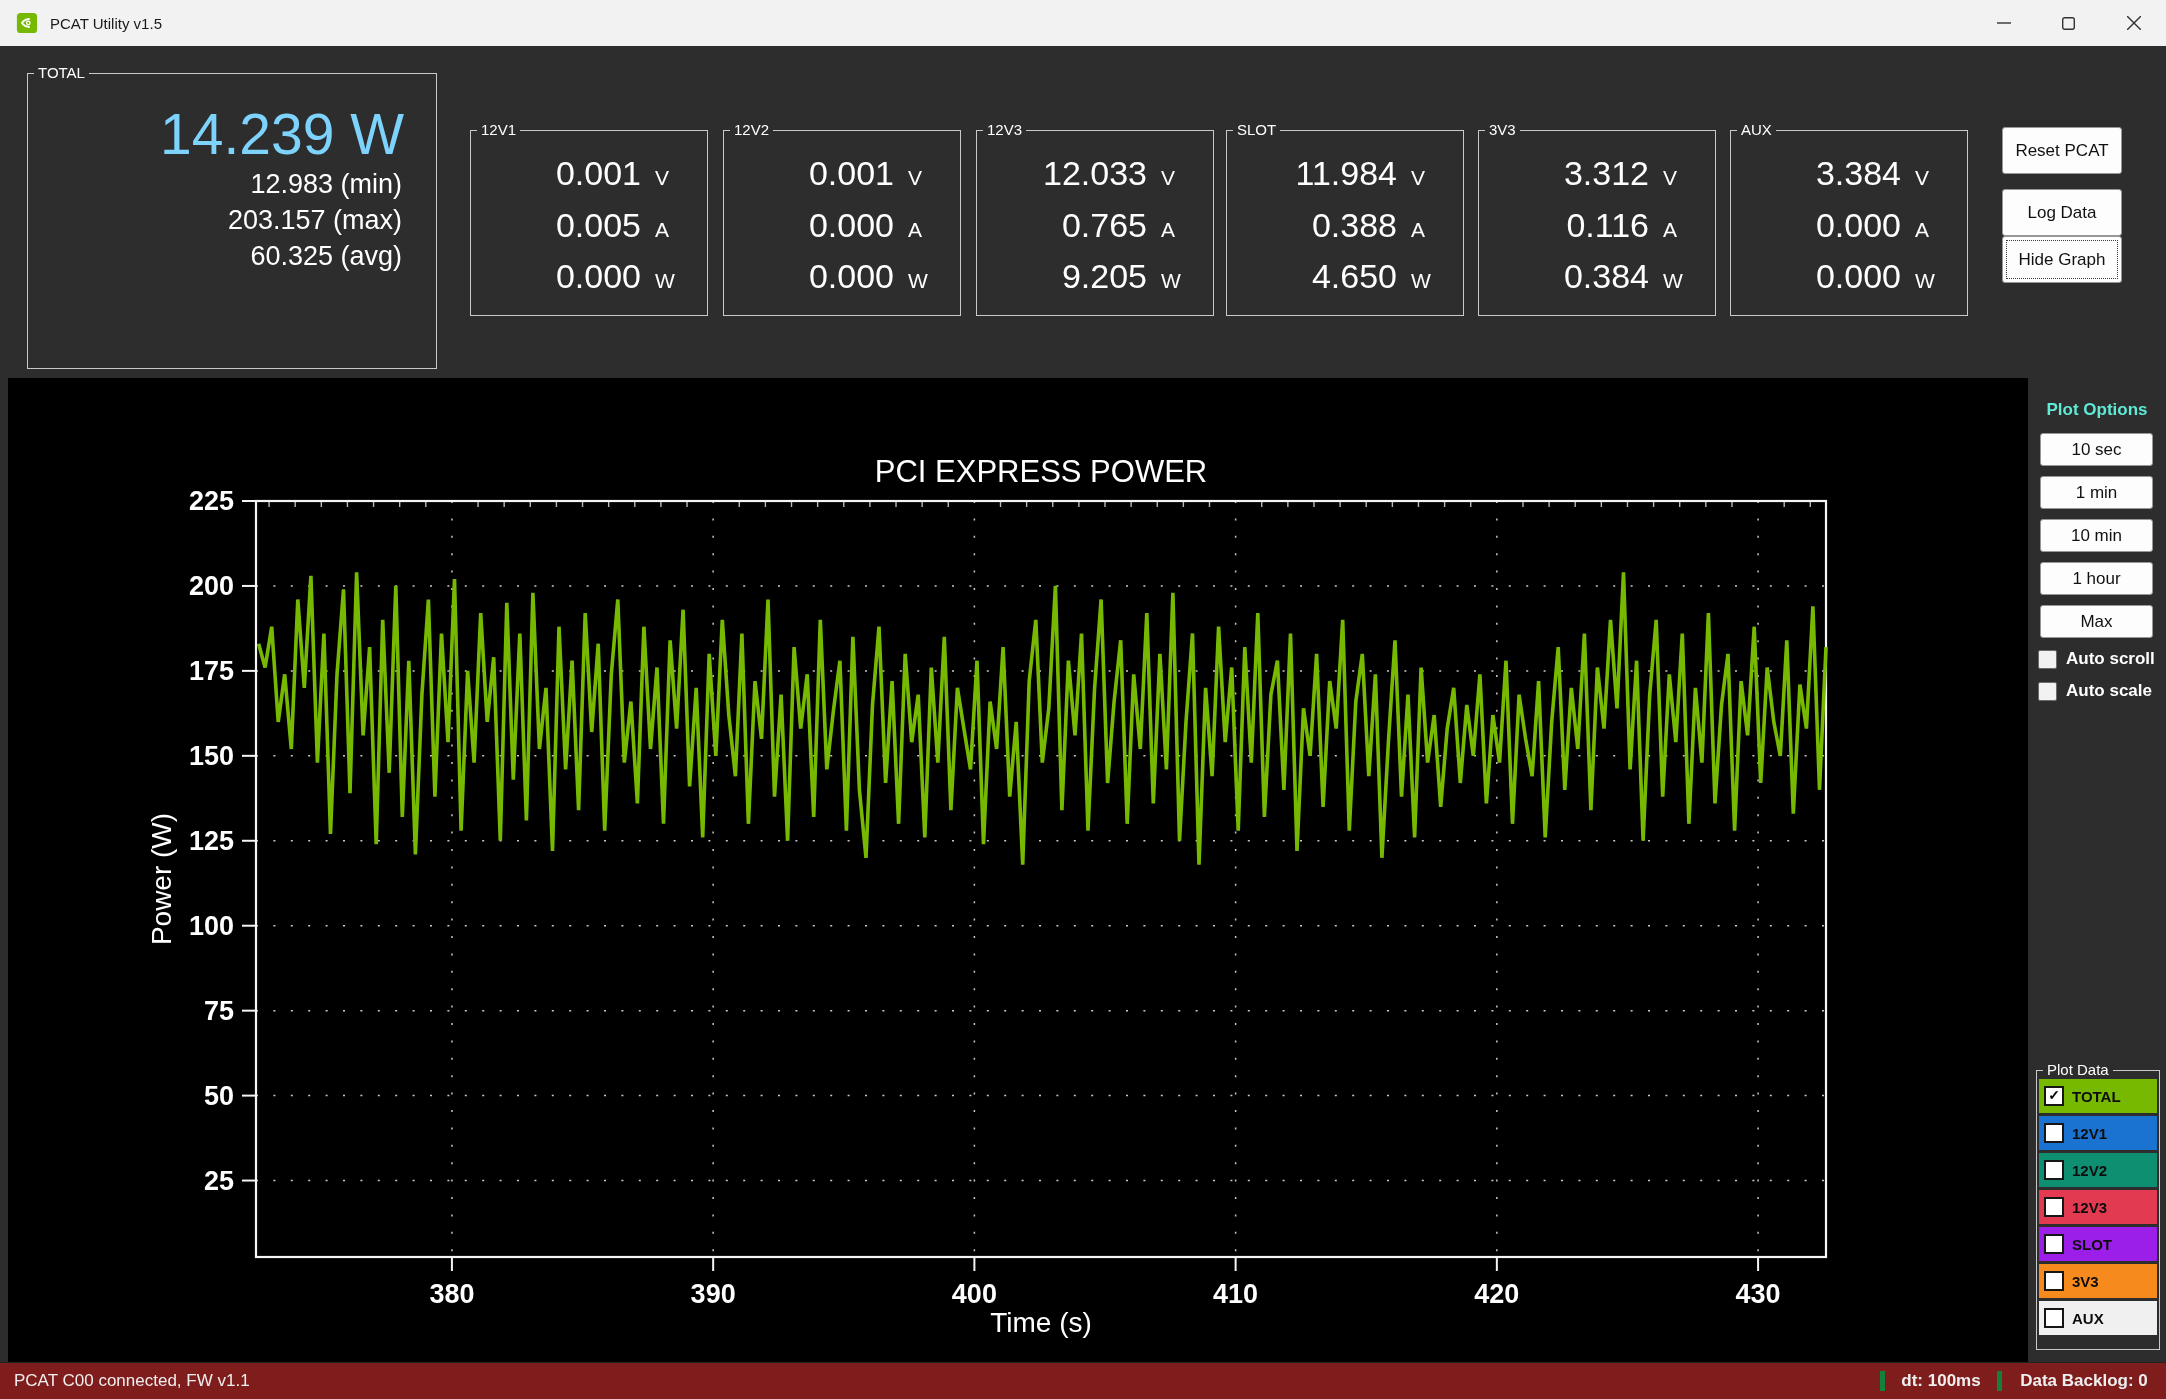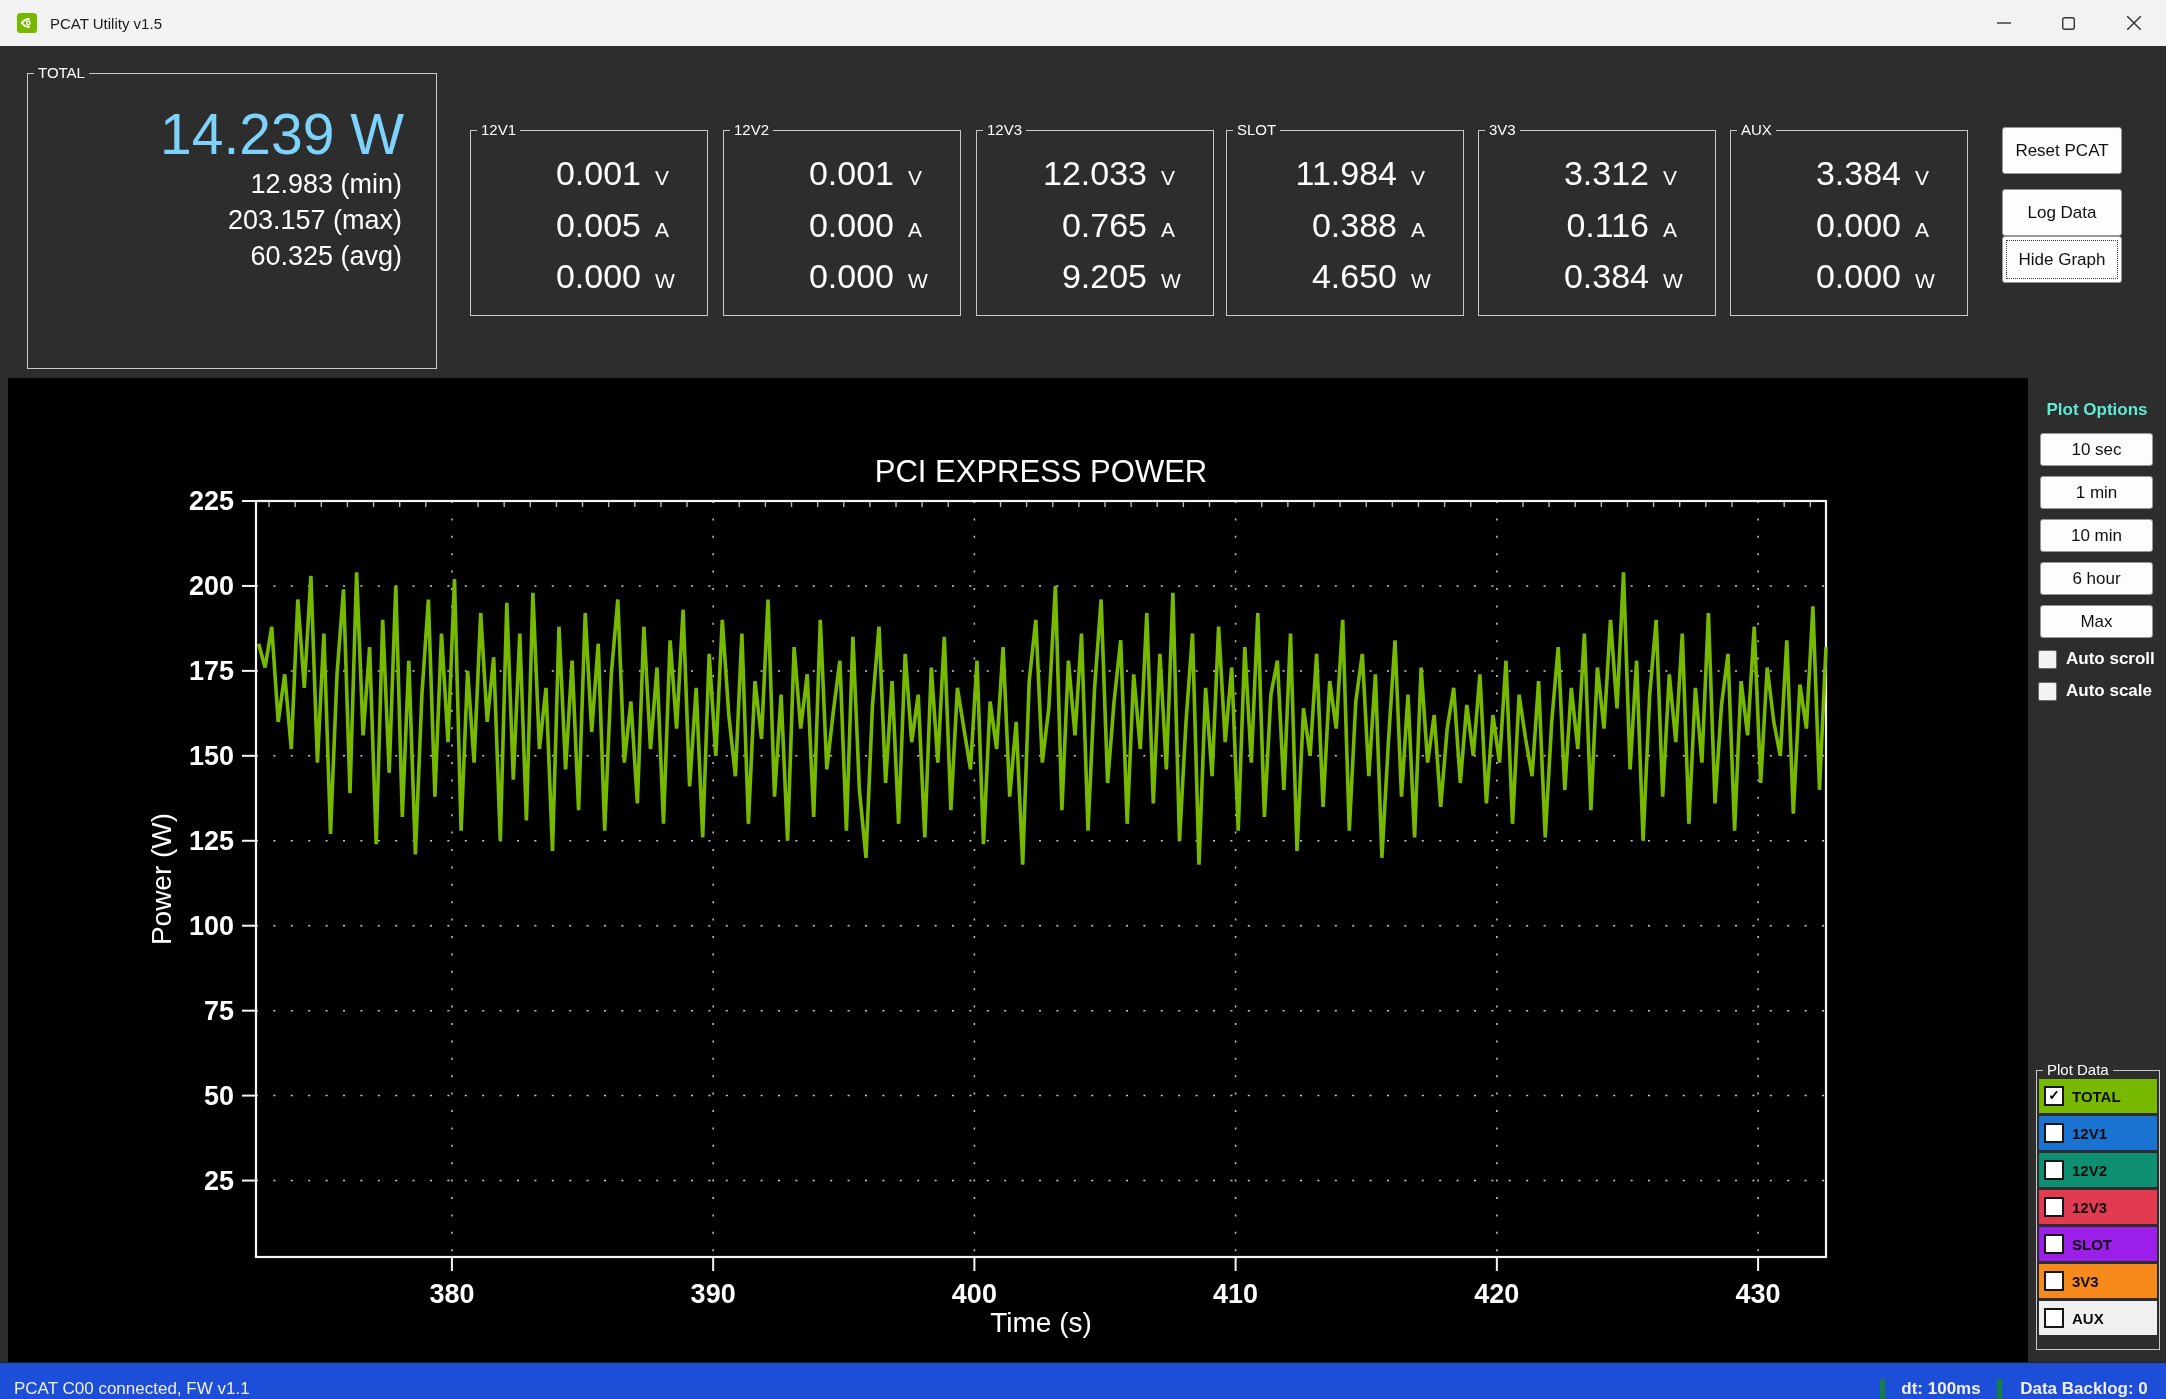--- a/index.html
+++ b/index.html
@@ -49,22 +49,22 @@
   .cb-box{width:17px;height:17px;background:#f2f2f2;border:1px solid #6b6b6b;border-radius:2px;flex:0 0 auto;}
   .cb-label{margin-left:9px;color:#fff;font-size:17px;font-weight:600;white-space:nowrap;}
   
   .legend-box{left:8px;top:692px;width:122px;height:278px;}
   .legend-rows{position:absolute;left:2px;right:2px;top:8px;display:flex;flex-direction:column;gap:3px;}
   .legend-row{height:34px;display:flex;align-items:center;}
   .legend-row .cb{width:16px;height:16px;background:#fff;border:2px solid #161616;margin-left:5px;
     font-size:14px;font-weight:700;color:#000;line-height:15px;text-align:center;flex:0 0 auto;}
   .legend-row .lbl{margin-left:8px;font-size:15px;font-weight:700;color:#0d0d0d;}
   
-  .statusbar{position:absolute;left:0;top:1362px;width:2166px;height:37px;background:#1d4ed8;
-    border-top:1px solid #222;display:flex;align-items:flex-end;box-sizing:border-box;}
+  .statusbar{position:absolute;left:0;top:1362px;width:2166px;height:37px;background:#7f1d1d;
+    border-top:1px solid #222;display:flex;align-items:center;box-sizing:border-box;}
   .sb-cell{display:flex;align-items:center;color:#efefef;font-size:17px;}
   .sb-left{flex:1;padding-left:14px;}
   .sb-sep{border-left:5px solid #15803d;}
   .sb-empty{width:34px;}
   .sb-dt{width:112px;justify-content:center;font-weight:600;}
   .sb-backlog{width:164px;justify-content:center;font-weight:600;}
   .chart-svg text{font-family:"Liberation Sans",sans-serif;}
 </style>
 </head>
 <body>
@@ -322,21 +322,21 @@
       <text x="1033" y="954" text-anchor="middle" fill="#fff" font-size="28" font-weight="500">Time (s)</text>
       <text transform="translate(163 501) rotate(-90)" text-anchor="middle" fill="#fff" font-size="28" font-weight="500">Power (W)</text>
     </svg>
 </div>
 
 <div class="sidebar">
   <div class="po-label">Plot Options</div>
   <div class="btn po-btn" style="top:55px">10 sec</div>
   <div class="btn po-btn" style="top:98px">1 min</div>
   <div class="btn po-btn" style="top:141px">10 min</div>
-  <div class="btn po-btn" style="top:184px">6 hour</div>
+  <div class="btn po-btn" style="top:184px">1 hour</div>
   <div class="btn po-btn" style="top:227px">Max</div>
 
   <div class="cb-row" style="top:270px">
     <span class="cb-box"></span>
     <span class="cb-label">Auto scroll</span>
   </div>
   <div class="cb-row" style="top:302px">
     <span class="cb-box"></span>
     <span class="cb-label">Auto scale</span>
   </div>

